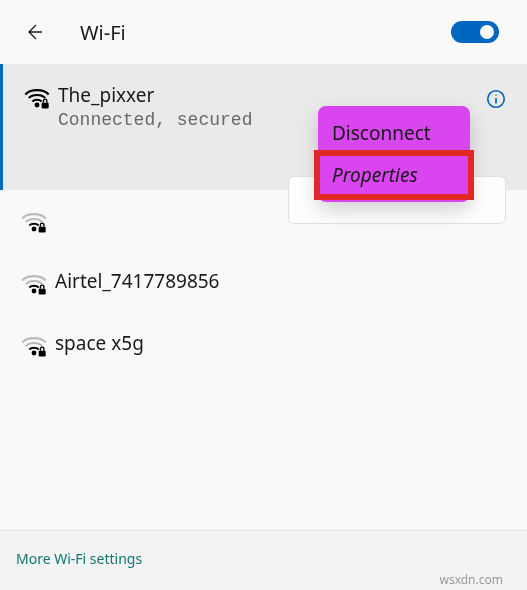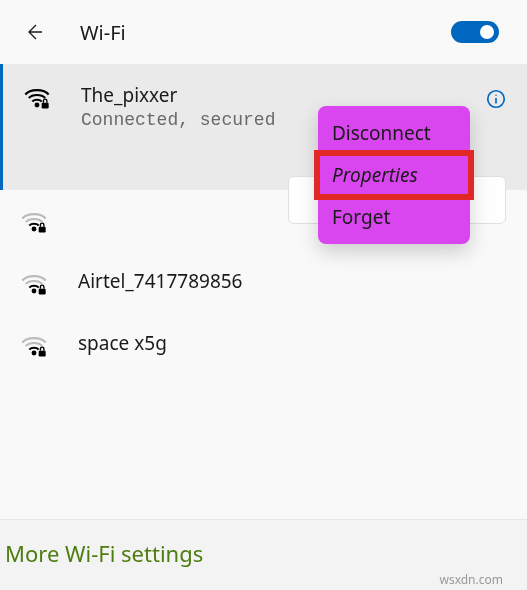--- a/index.html
+++ b/index.html
@@ -54,21 +54,21 @@
     height: 14px;
     background: #fff;
     border-radius: 50%;
     top: 4px;
     right: 5px;
   }
   .network {
     display: flex;
     align-items: flex-start;
     padding: 16px 20px;
-    gap: 30px;
+    gap: 7px;
   }
   .network.connected {
     background: #eaeaea;
     position: relative;
     padding-top: 18px;
     padding-bottom: 60px;
     border-left: 3px solid #0067c0;
   }
   .wifi-icon {
     width: 28px;
@@ -130,25 +130,25 @@
     background: #fefefe;
     border: 1px solid #e0e0e0;
     border-radius: 6px;
     z-index: 2;
   }
   .footer {
     position: absolute;
     bottom: 0;
     left: 0;
     right: 0;
-    padding: 18px 5px 22px;
+    padding: 18px 16px 22px;
     background: #f3f3f3;
     border-top: 1px solid #e6e6e6;
-    font-size: 22px;
-    color: #4d7c0f;
+    font-size: 14px;
+    color: #0f766e;
     cursor: pointer;
   }
   .watermark {
     position: absolute;
     bottom: 2px;
     right: 24px;
     font-size: 12px;
     color: #999;
     z-index: 100;
   }
@@ -186,21 +186,20 @@
     <circle cx="12" cy="8" r="0.8" fill="#0067c0" stroke="none"></circle>
     <path d="M12 11 L12 17"></path>
   </svg>
 </div>
 
 <div class="disconnect-button-placeholder"></div>
 
 <div class="context-menu">
   <div class="item">Disconnect</div>
   <div class="item highlighted">Properties</div>
-  <div class="item">Forget</div>
 </div>
 
 <div class="network">
   <svg class="wifi-icon" viewBox="0 0 24 24" fill="none" stroke="#000" stroke-width="1.8">
     <path d="M2 9 C6 4, 18 4, 22 9" stroke="#bbb"></path>
     <path d="M5 12 C8 8.5, 16 8.5, 19 12" stroke="#bbb"></path>
     <path d="M8 15 C10 13, 14 13, 16 15"></path>
     <circle cx="12" cy="18" r="1.2" fill="#000"></circle>
     <rect x="16" y="16" width="6" height="5" rx="1" fill="#000" stroke="none"></rect>
     <path d="M17.5 16 v-1.5 a1.5 1.5 0 0 1 3 0 V16" stroke="#000" stroke-width="1.2"></path>

